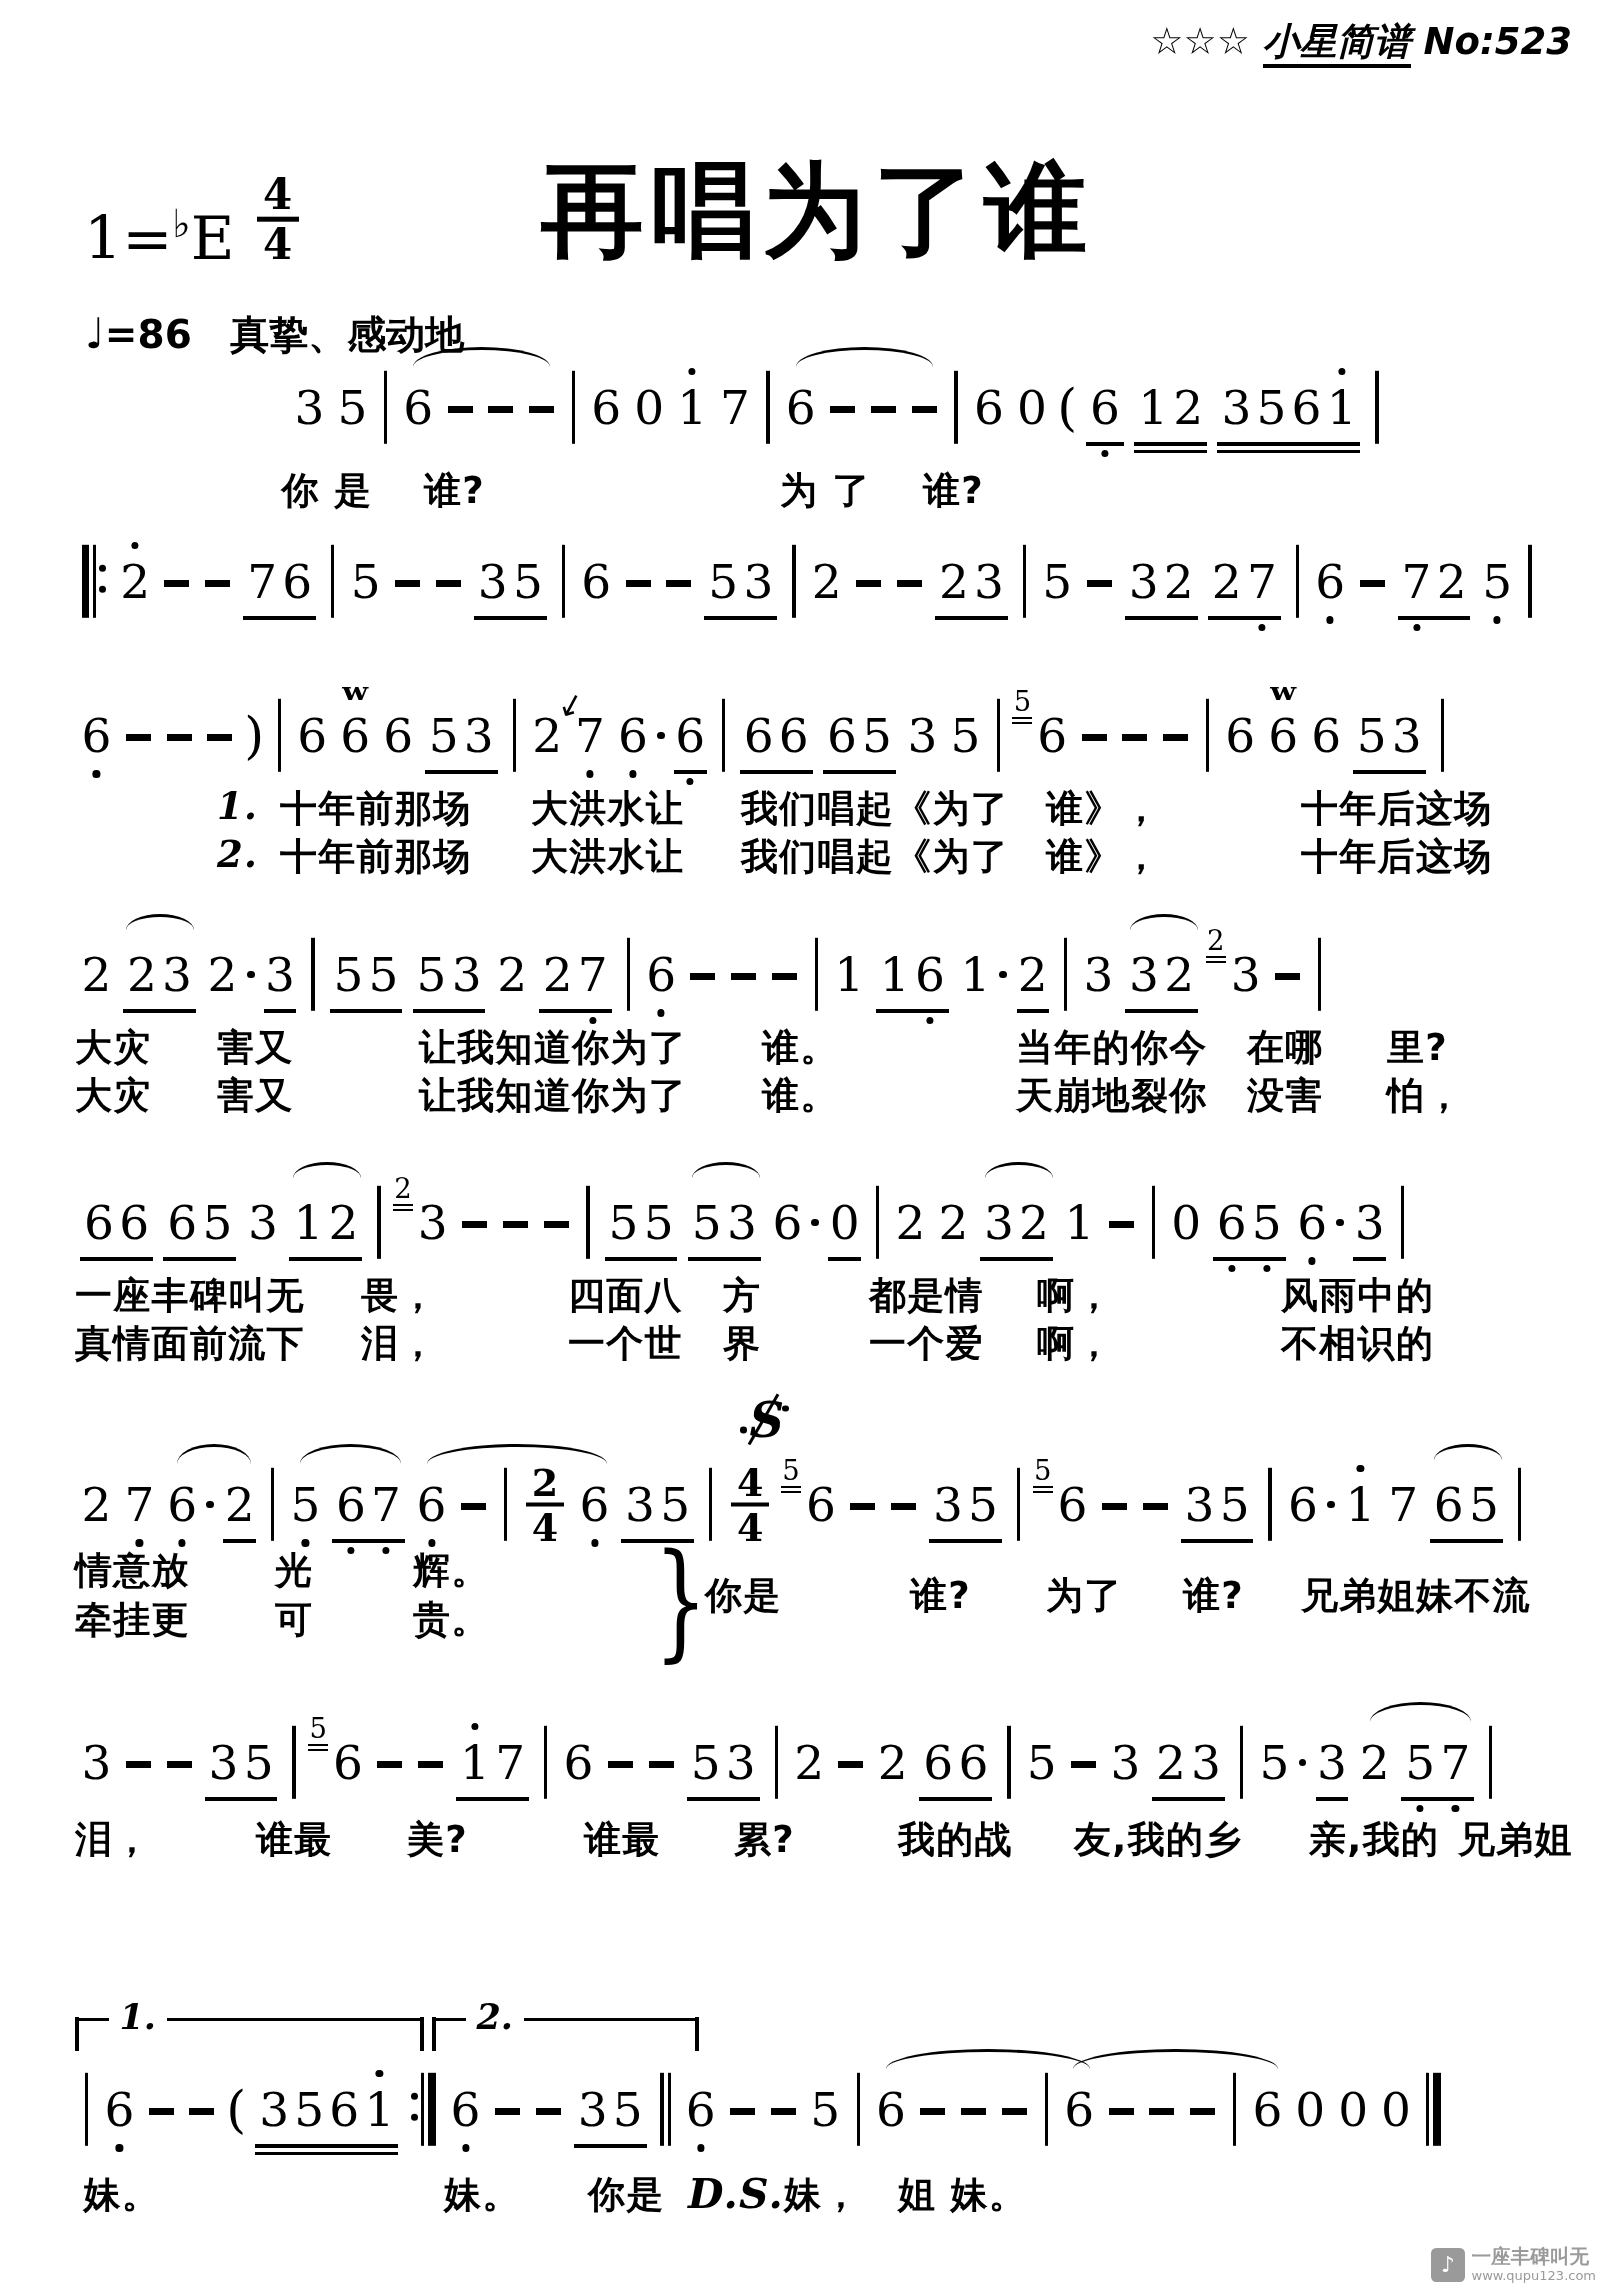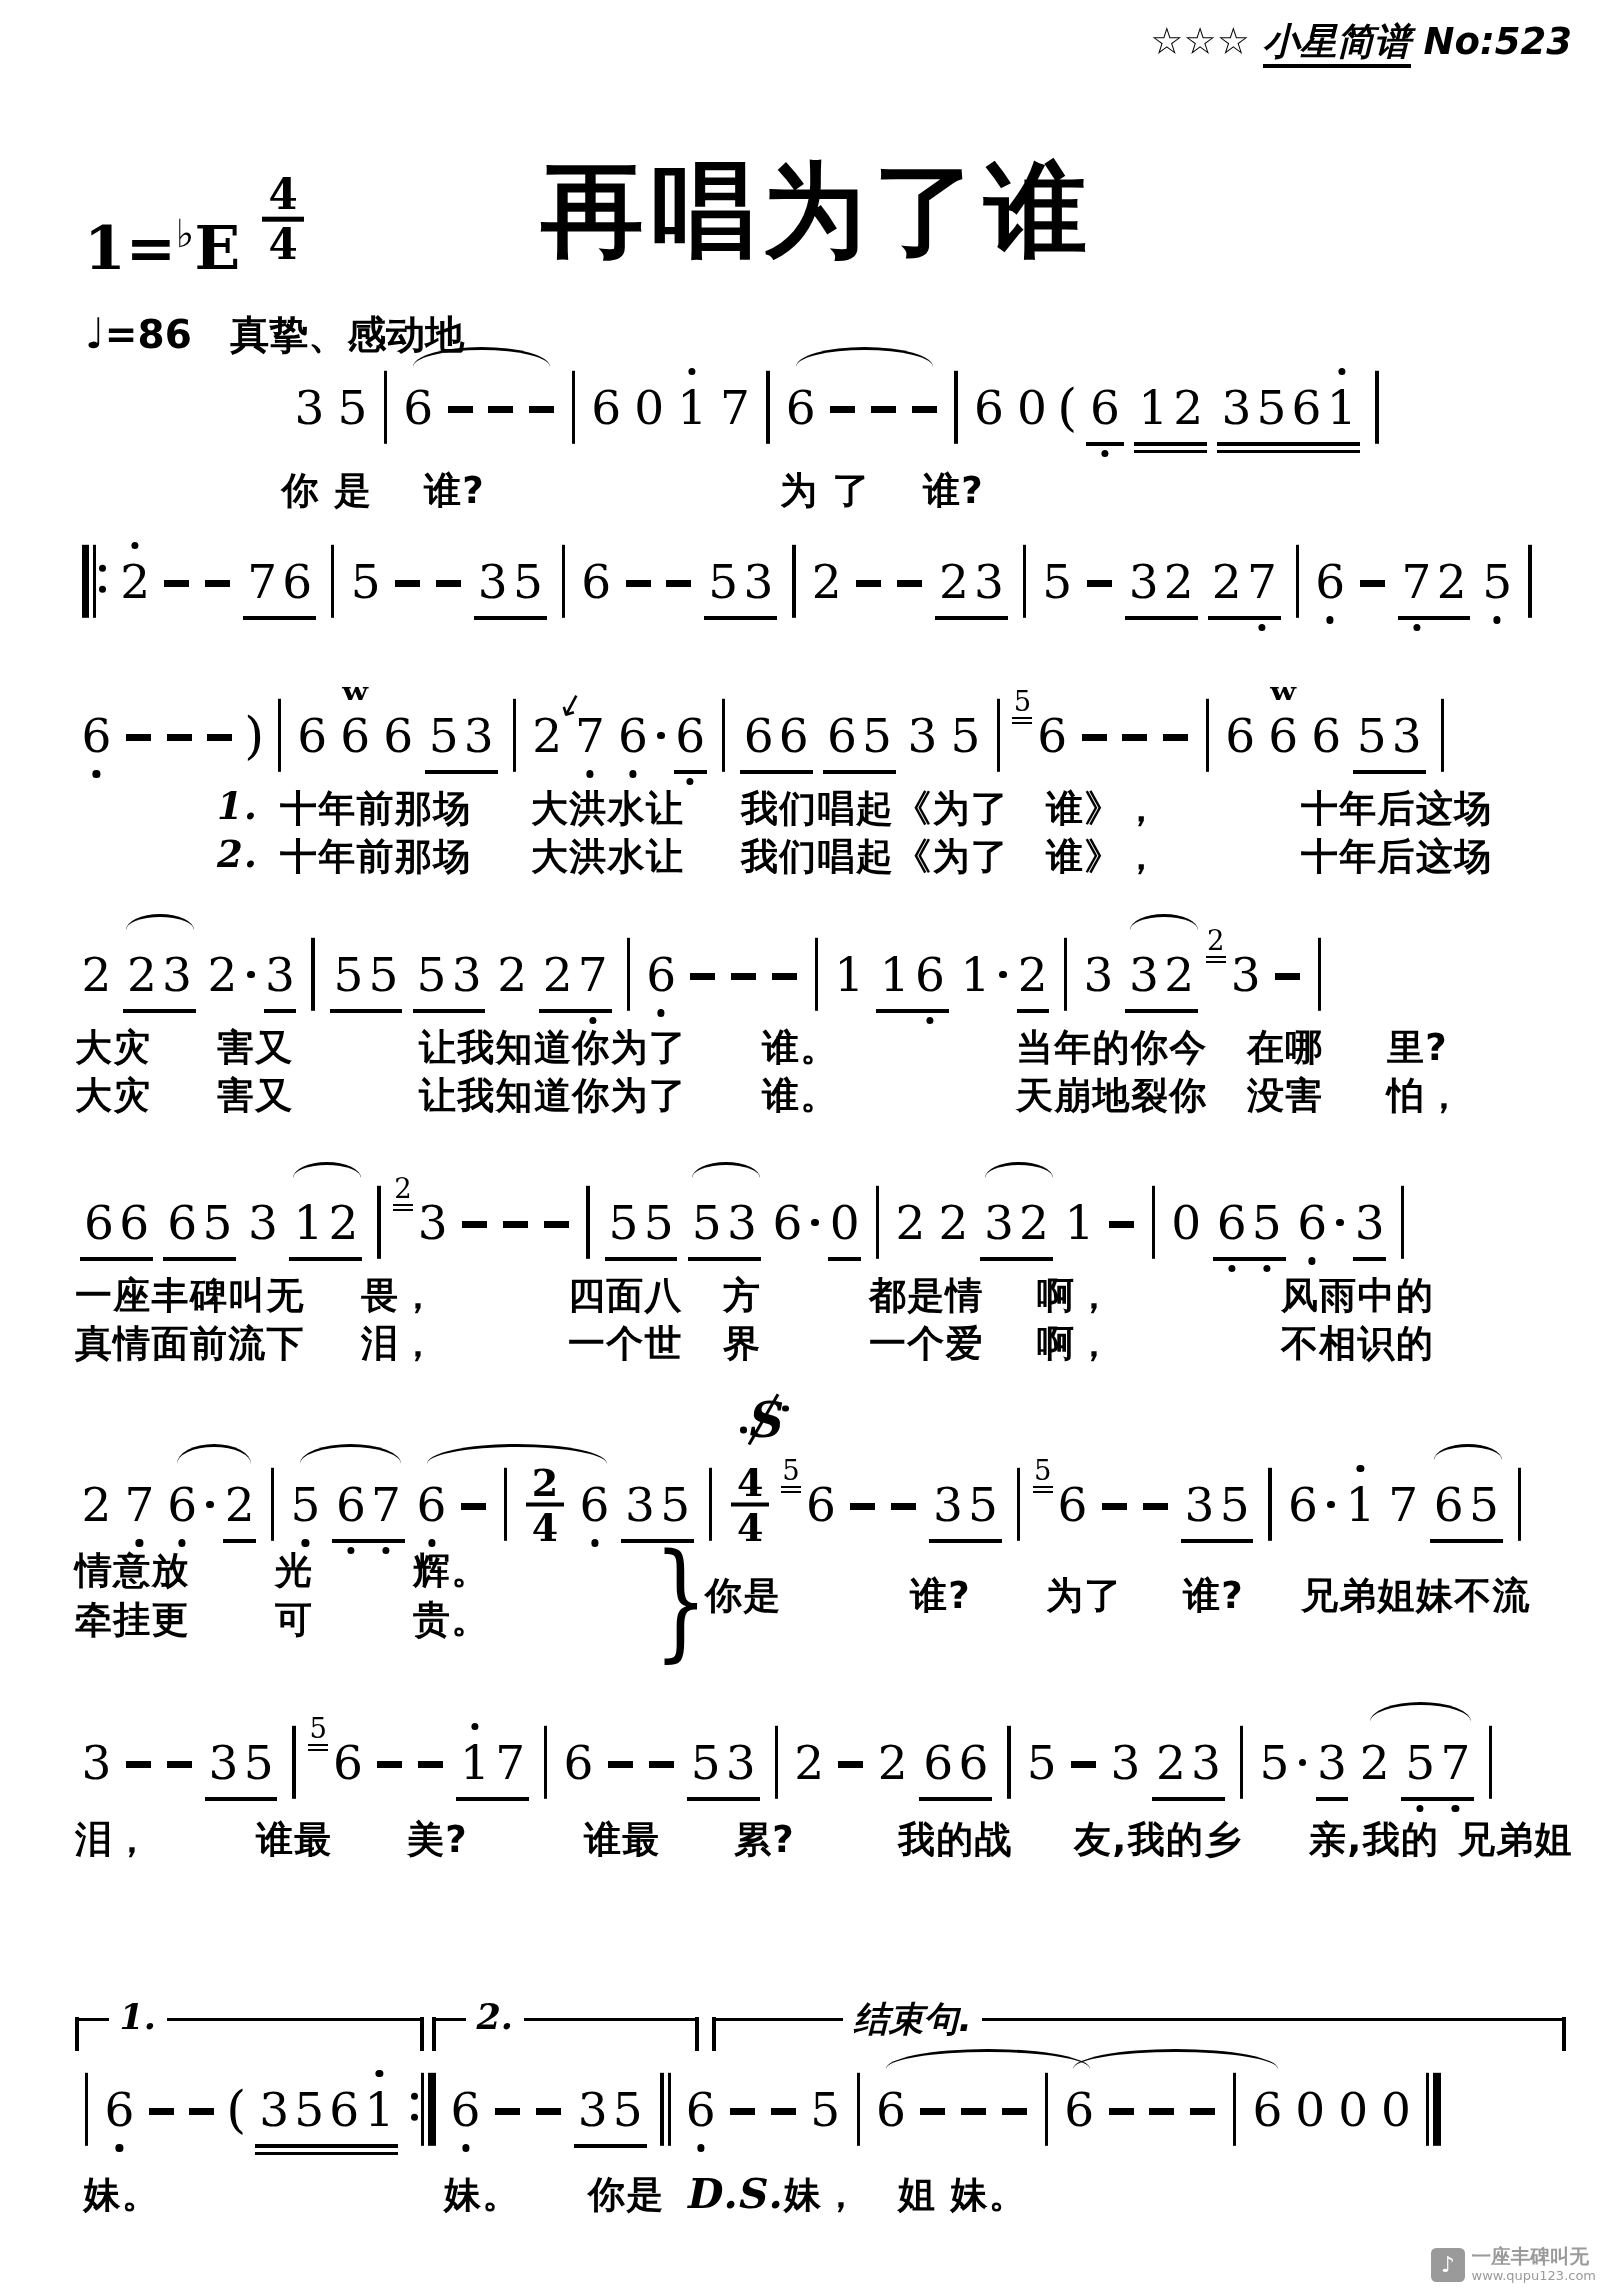--- a/index.html
+++ b/index.html
@@ -4,21 +4,21 @@
 <style>
   html,body{margin:0;padding:0;background:#ffffff;}
   #page{position:relative;width:1623px;height:2295px;background:#fff;overflow:hidden;
         font-family:"DejaVu Sans",sans-serif;color:#000;}
   
   .hdr{position:absolute;top:17px;right:51px;font-size:37px;font-style:italic;font-weight:bold;
        white-space:nowrap;}
   .hdr .brand{border-bottom:4.6px solid #000;padding-bottom:1.3px;}
   
   .keyrow{position:absolute;left:84px;top:191px;display:flex;align-items:flex-start;}
-  .keymain{font-family:"DejaVu Serif",serif;font-weight:bold;font-size:60px;line-height:84px;}
+  .keymain{font-family:"DejaVu Serif",serif;font-weight:normal;font-size:60px;line-height:65px;}
   .flat{font-size:39px;vertical-align:22px;font-family:"DejaVu Serif",serif;}
   .meter{display:inline-flex;flex-direction:column;align-items:center;margin-left:22px;transform:translateY(-18.3px);}
   .meter .mn{font-family:"DejaVu Serif",serif;font-weight:bold;font-size:42px;line-height:43px;}
   .meter .mbar{width:42px;height:4.6px;background:#000;margin:1.3px 0;}
   .temporow{position:absolute;left:85px;top:308px;font-size:39px;font-weight:bold;white-space:nowrap;}
   .temporow .tnote{font-family:"DejaVu Sans",sans-serif;font-size:42px;}
   .temporow .texp{margin-left:25px;}
   .title{position:absolute;left:458px;top:143px;width:720px;text-align:center;
          font-family:"DejaVu Serif",serif;font-weight:bold;font-size:103px;letter-spacing:7.9px;white-space:nowrap;}
   .subtitle{position:absolute;left:458px;top:280px;width:720px;text-align:center;
@@ -131,24 +131,20 @@
         </span><span class="tok hasgrace"><span class="num">6</span><span class="grace">5<i class="g1"></i><i class="g2"></i></span></span><div class="dash"></div><div class="dash"></div><span class="tok"><span class="gn"><span class="num">3</span></span><span class="gn"><span class="num">5</span></span><span class="ul" style="bottom: -6.5px;"></span></span><div class="bar"></div><span class="tok hasgrace"><span class="num">6</span><span class="grace">5<i class="g1"></i><i class="g2"></i></span></span><div class="dash"></div><div class="dash"></div><span class="tok"><span class="gn"><span class="num">3</span></span><span class="gn"><span class="num">5</span></span><span class="ul" style="bottom: -6.5px;"></span></span><div class="bar"></div><span class="tok hasaug"><span class="num">6</span><span class="augdot"></span></span><span class="tok"><span class="num">1</span><span class="hd"></span></span><span class="tok"><span class="num">7</span></span><span class="tok"><span class="gn"><span class="num">6</span></span><span class="gn"><span class="num">5</span></span><span class="ul" style="bottom: -6.5px;"></span></span><div class="bar"></div><div class="arc" style="left: 102px; width: 74px; top: -29px; height: 17px;"></div><div class="arc" style="left: 225px; width: 101px; top: -29px; height: 17px;"></div><div class="arc" style="left: 352px; width: 180px; top: -29px; height: 17px;"></div><div class="arc" style="left: 1359px; width: 68px; top: -29px; height: 13px;"></div><div class="lyr" style="left: 0px; top: 73px;">情意放</div><div class="lyr" style="left: 200px; top: 73px;">光</div><div class="lyr" style="left: 338px; top: 73px;">辉。</div><div class="lyr" style="left: 0px; top: 122px;">牵挂更</div><div class="lyr" style="left: 200px; top: 122px;">可</div><div class="lyr" style="left: 338px; top: 122px;">贵。</div><div class="lyr" style="left: 630px; top: 98px;">你是</div><div class="lyr" style="left: 835px; top: 98px;">谁?</div><div class="lyr" style="left: 971px; top: 98px;">为了</div><div class="lyr" style="left: 1108px; top: 98px;">谁?</div><div class="lyr" style="left: 1226px; top: 98px;">兄弟姐妹不流</div><div class="brace" style="left: 579px; top: 64px;">}</div></div>
       <div class="line" style="left: 75px; top: 1731px;"><span class="tok"><span class="num">3</span></span><div class="dash"></div><div class="dash"></div><span class="tok"><span class="gn"><span class="num">3</span></span><span class="gn"><span class="num">5</span></span><span class="ul" style="bottom: -6.5px;"></span></span><div class="bar"></div><span class="tok hasgrace"><span class="num">6</span><span class="grace">5<i class="g1"></i><i class="g2"></i></span></span><div class="dash"></div><div class="dash"></div><span class="tok"><span class="gn"><span class="num">1</span><span class="hd"></span></span><span class="gn"><span class="num">7</span></span><span class="ul" style="bottom: -6.5px;"></span></span><div class="bar"></div><span class="tok"><span class="num">6</span></span><div class="dash"></div><div class="dash"></div><span class="tok"><span class="gn"><span class="num">5</span></span><span class="gn"><span class="num">3</span></span><span class="ul" style="bottom: -6.5px;"></span></span><div class="bar"></div><span class="tok"><span class="num">2</span></span><div class="dash"></div><span class="tok"><span class="num">2</span></span><span class="tok"><span class="gn"><span class="num">6</span></span><span class="gn"><span class="num">6</span></span><span class="ul" style="bottom: -6.5px;"></span></span><div class="bar"></div><span class="tok"><span class="num">5</span></span><div class="dash"></div><span class="tok"><span class="num">3</span></span><span class="tok"><span class="gn"><span class="num">2</span></span><span class="gn"><span class="num">3</span></span><span class="ul" style="bottom: -6.5px;"></span></span><div class="bar"></div><span class="tok hasaug"><span class="num">5</span><span class="augdot"></span></span><span class="tok"><span class="num">3</span><span class="ul" style="bottom: -6.5px;"></span></span><span class="tok"><span class="num">2</span></span><span class="tok"><span class="gn"><span class="num">5</span><span class="ld" style="bottom: -18.3px;"></span></span><span class="gn"><span class="num">7</span><span class="ld" style="bottom: -18.3px;"></span></span><span class="ul" style="bottom: -6.5px;"></span></span><div class="bar"></div><div class="arc" style="left: 1295px; width: 101px; top: -29px; height: 17px;"></div><div class="lyr" style="left: 0px; top: 84px;">泪，</div><div class="lyr" style="left: 181px; top: 84px;">谁最</div><div class="lyr" style="left: 332px; top: 84px;">美?</div><div class="lyr" style="left: 509px; top: 84px;">谁最</div><div class="lyr" style="left: 659px; top: 84px;">累?</div><div class="lyr" style="left: 823px; top: 84px;">我的战</div><div class="lyr" style="left: 999px; top: 84px;">友,我的乡</div><div class="lyr" style="left: 1234px; top: 84px;">亲,我的</div><div class="lyr" style="left: 1383px; top: 84px;">兄弟姐</div></div>
       <div class="line" style="left: 75px; top: 2078px;"><div class="bar"></div><span class="tok"><span class="num">6</span><span class="ld" style="bottom: -10.5px;"></span></span><div class="dash"></div><div class="dash"></div><span class="paren">(</span><span class="tok"><span class="gn"><span class="num">3</span></span><span class="gn"><span class="num">5</span></span><span class="gn"><span class="num">6</span></span><span class="gn"><span class="num">1</span><span class="hd"></span></span><span class="ul" style="bottom: -6.5px;"></span><span class="ul" style="bottom: -14.4px;"></span></span><span class="cbar"><span class="dotcol"><i class="d1"></i><i class="d2"></i></span><span class="barthin"></span><span class="barthick"></span></span><span class="tok"><span class="num">6</span><span class="ld" style="bottom: -10.5px;"></span></span><div class="dash"></div><div class="dash"></div><span class="tok"><span class="gn"><span class="num">3</span></span><span class="gn"><span class="num">5</span></span><span class="ul" style="bottom: -6.5px;"></span></span><span class="cbar"><span class="barthin"></span><span class="barthin"></span></span><span class="tok"><span class="num">6</span><span class="ld" style="bottom: -10.5px;"></span></span><div class="dash"></div><div class="dash"></div><span class="tok"><span class="num">5</span></span><div class="bar"></div><span class="tok"><span class="num">6</span></span><div class="dash"></div><div class="dash"></div><div class="dash"></div><div class="bar"></div><span class="tok"><span class="num">6</span></span><div class="dash"></div><div class="dash"></div><div class="dash"></div><div class="bar"></div><span class="tok"><span class="num">6</span></span><span class="tok"><span class="num">0</span></span><span class="tok"><span class="num">0</span></span><span class="tok"><span class="num">0</span></span><span class="cbar"><span class="barthin"></span><span class="barthick"></span></span><div class="arc" style="left: 811px; width: 204px; top: -29px; height: 17px;"></div><div class="arc" style="left: 998px; width: 205px; top: -29px; height: 17px;"></div><div class="lyr" style="left: 8.5px; top: 92px;">妹。</div><div class="lyr" style="left: 369px; top: 92px;">妹。</div><div class="lyr" style="left: 513px; top: 92px;">你是</div><div class="lyr ds" style="left: 613px; top: 92px;">D.S.</div><div class="lyr" style="left: 709px; top: 92px;">妹，</div><div class="lyr" style="left: 823px; top: 92px;">姐 妹。</div><div class="volta" style="left: 0px; width: 349px; top: -60px;">
           <div class="vt vtl"></div>
           <div class="vt vtr"></div>
           <div class="vlab">1.</div>
         </div><div class="volta" style="left: 357px; width: 267px; top: -60px;">
           <div class="vt vtl"></div>
           <div class="vt vtr"></div>
           <div class="vlab">2.</div>
-        </div><div class="volta" style="left: 637px; width: 854px; top: -60px;">
-          <div class="vt vtl"></div>
-          <div class="vt vtr"></div>
-          <div class="vlab" style="font-family: &quot;DejaVu Sans&quot;, sans-serif; left: 131px;">结束句.</div>
         </div></div>
     </div>
 
   <div class="wm">
     <div class="wmicon">♪</div>
     <div class="wmtxt">
       <div class="wmsite">一座丰碑叫无</div>
       <div class="wmurl">www.qupu123.com</div>
     </div>
   </div>

